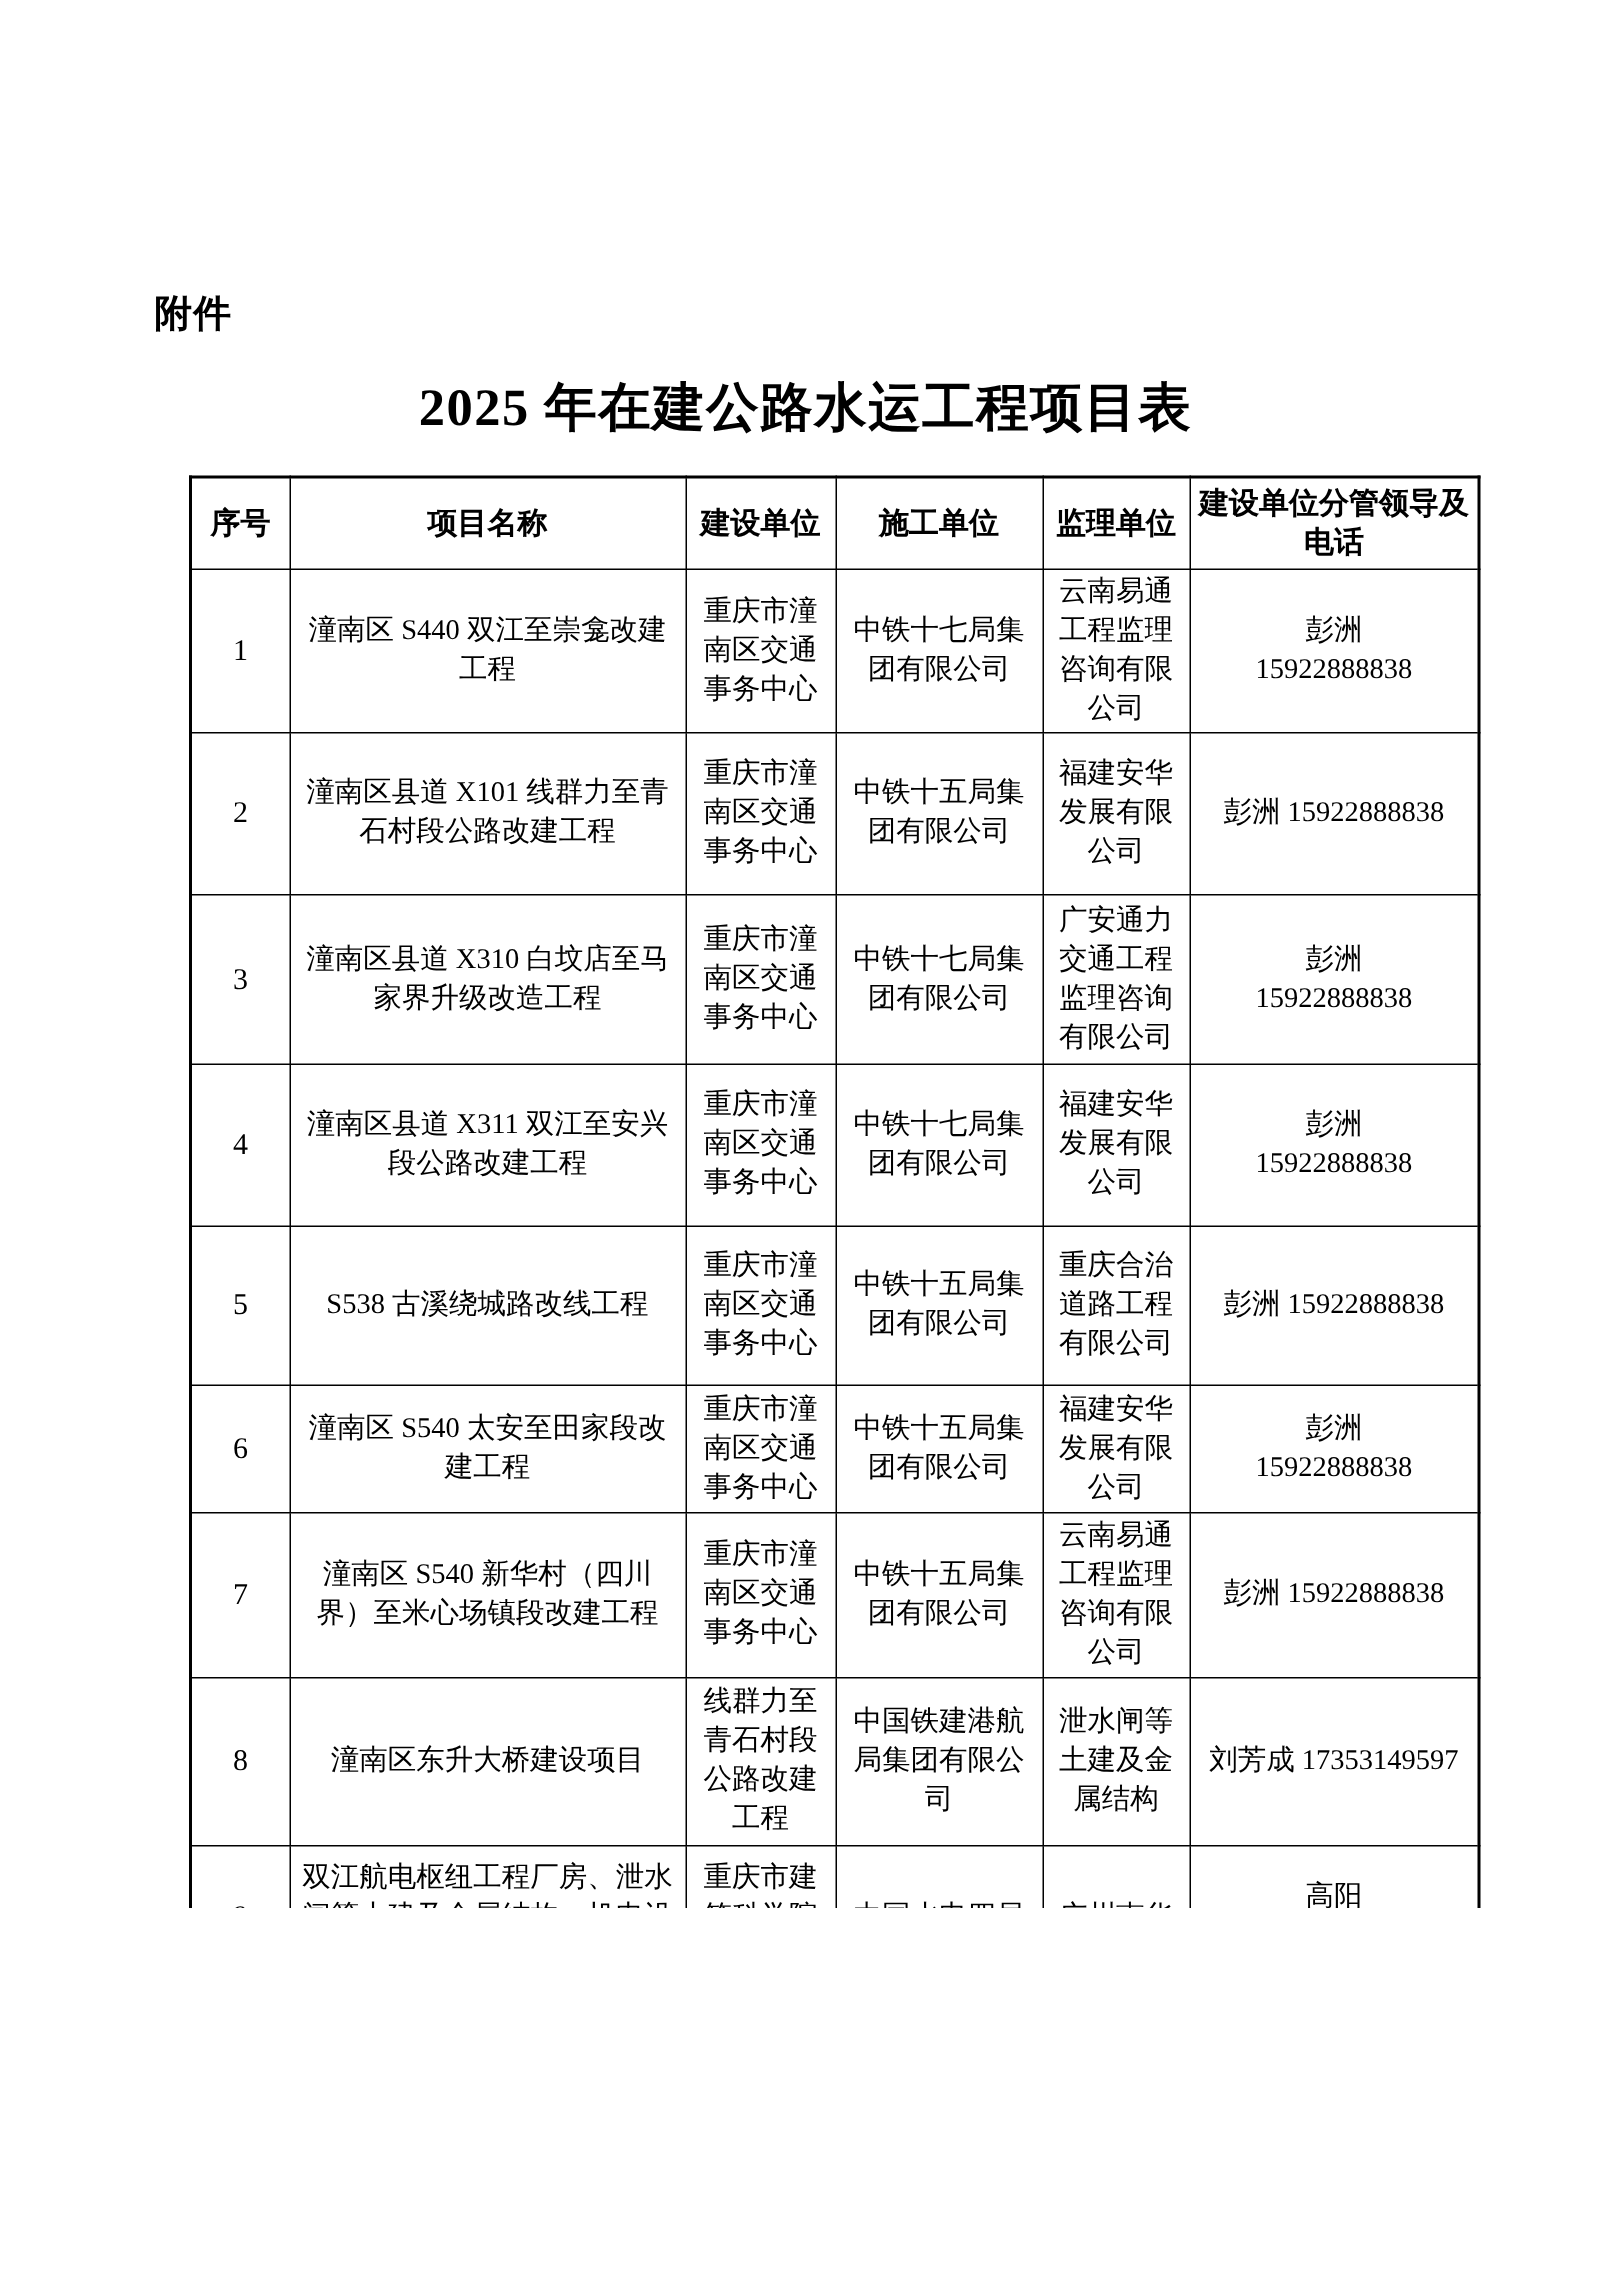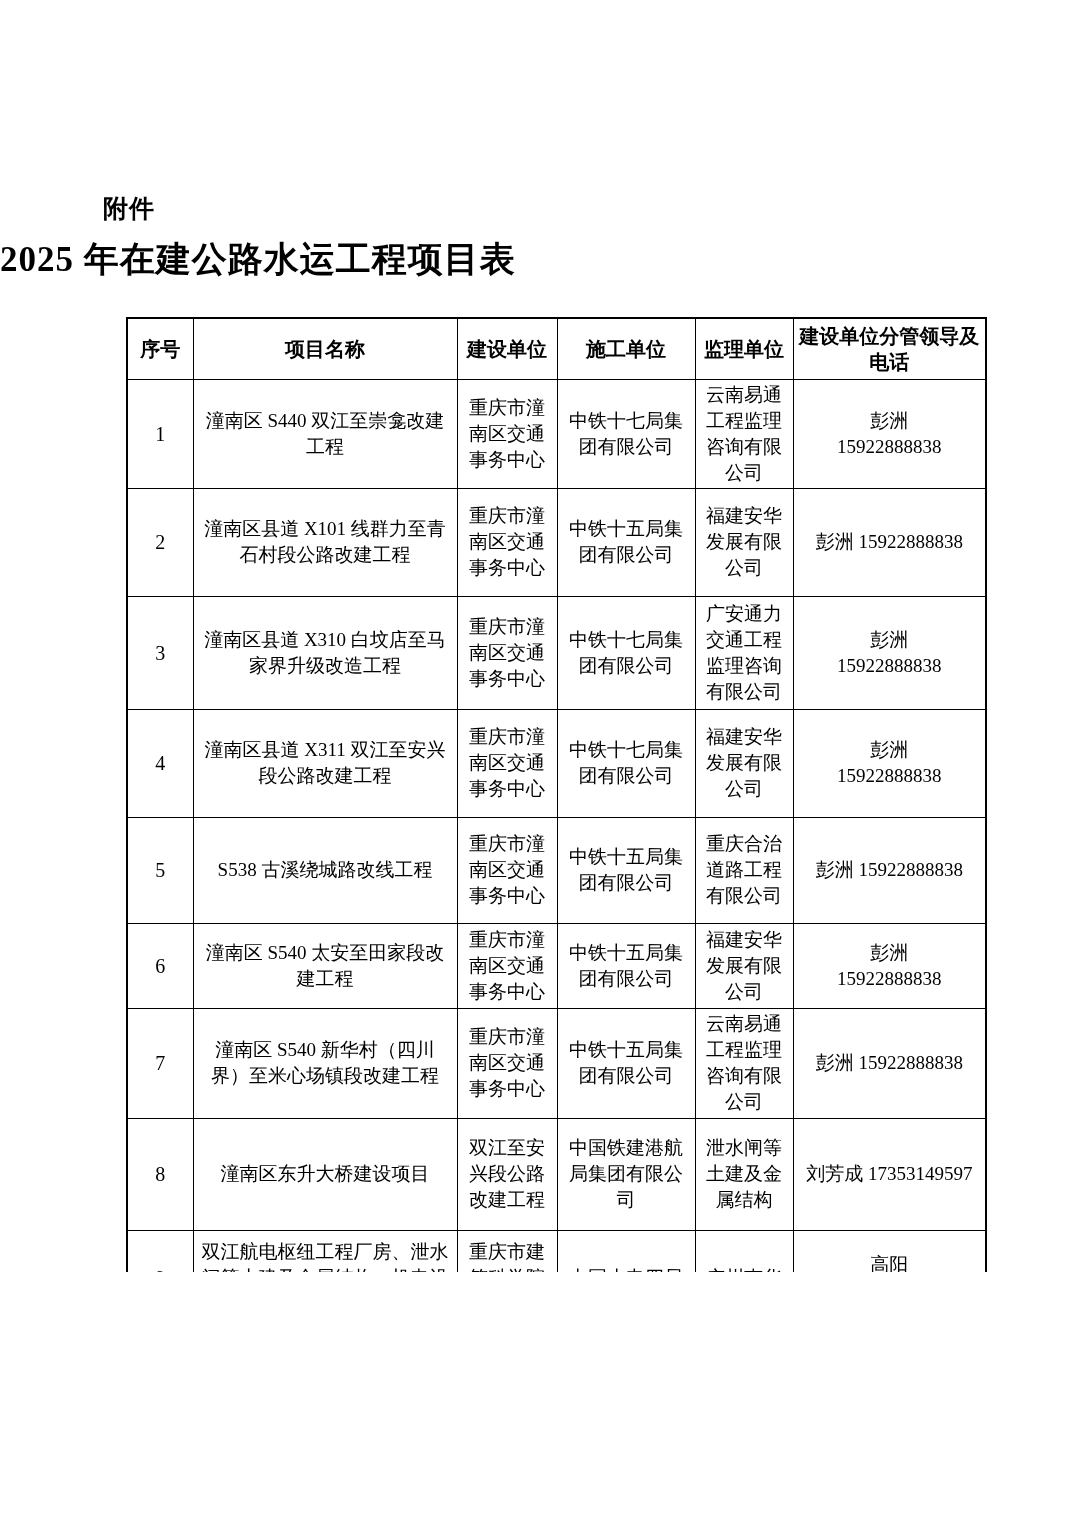--- a/index.html
+++ b/index.html
@@ -20,22 +20,23 @@
     left: 103px;
     top: 192px;
     font-family: "Liberation Sans", "DejaVu Sans", sans-serif;
     font-weight: bold;
     font-size: 25px;
     letter-spacing: 1px;
   }
   .doc-title {
     position: absolute;
     left: 0;
-    top: 236px;
+    top: 248px;
     width: 100%;
+    text-align: center;
     font-family: "Liberation Serif", "DejaVu Serif", serif;
     font-weight: bold;
     font-size: 35px;
     letter-spacing: 1px;
   }
   .project-table {
     position: absolute;
     left: 126px;
     top: 317px;
     width: 859px;
@@ -175,21 +176,21 @@
         <td class="no-cell">7</td>
         <td>潼南区 S540 新华村（四川界）至米心场镇段改建工程</td>
         <td>重庆市潼南区交通事务中心</td>
         <td>中铁十五局集团有限公司</td>
         <td>云南易通工程监理咨询有限公司</td>
         <td>彭洲 15922888838</td>
       </tr>
       <tr>
         <td class="no-cell">8</td>
         <td>潼南区东升大桥建设项目</td>
-        <td>双江至安兴段公路改建工程</td>
+        <td>线群力至青石村段公路改建工程</td>
         <td>中国铁建港航局集团有限公司</td>
         <td>泄水闸等土建及金属结构</td>
         <td>刘芳成 17353149597</td>
       </tr>
       <tr>
         <td class="no-cell">9</td>
         <td>双江航电枢纽工程厂房、泄水闸等土建及金属结构、机电设备安装工程</td>
         <td>重庆市建筑科学院有限公司</td>
         <td>中国水电四局</td>
         <td>广州南华</td>

